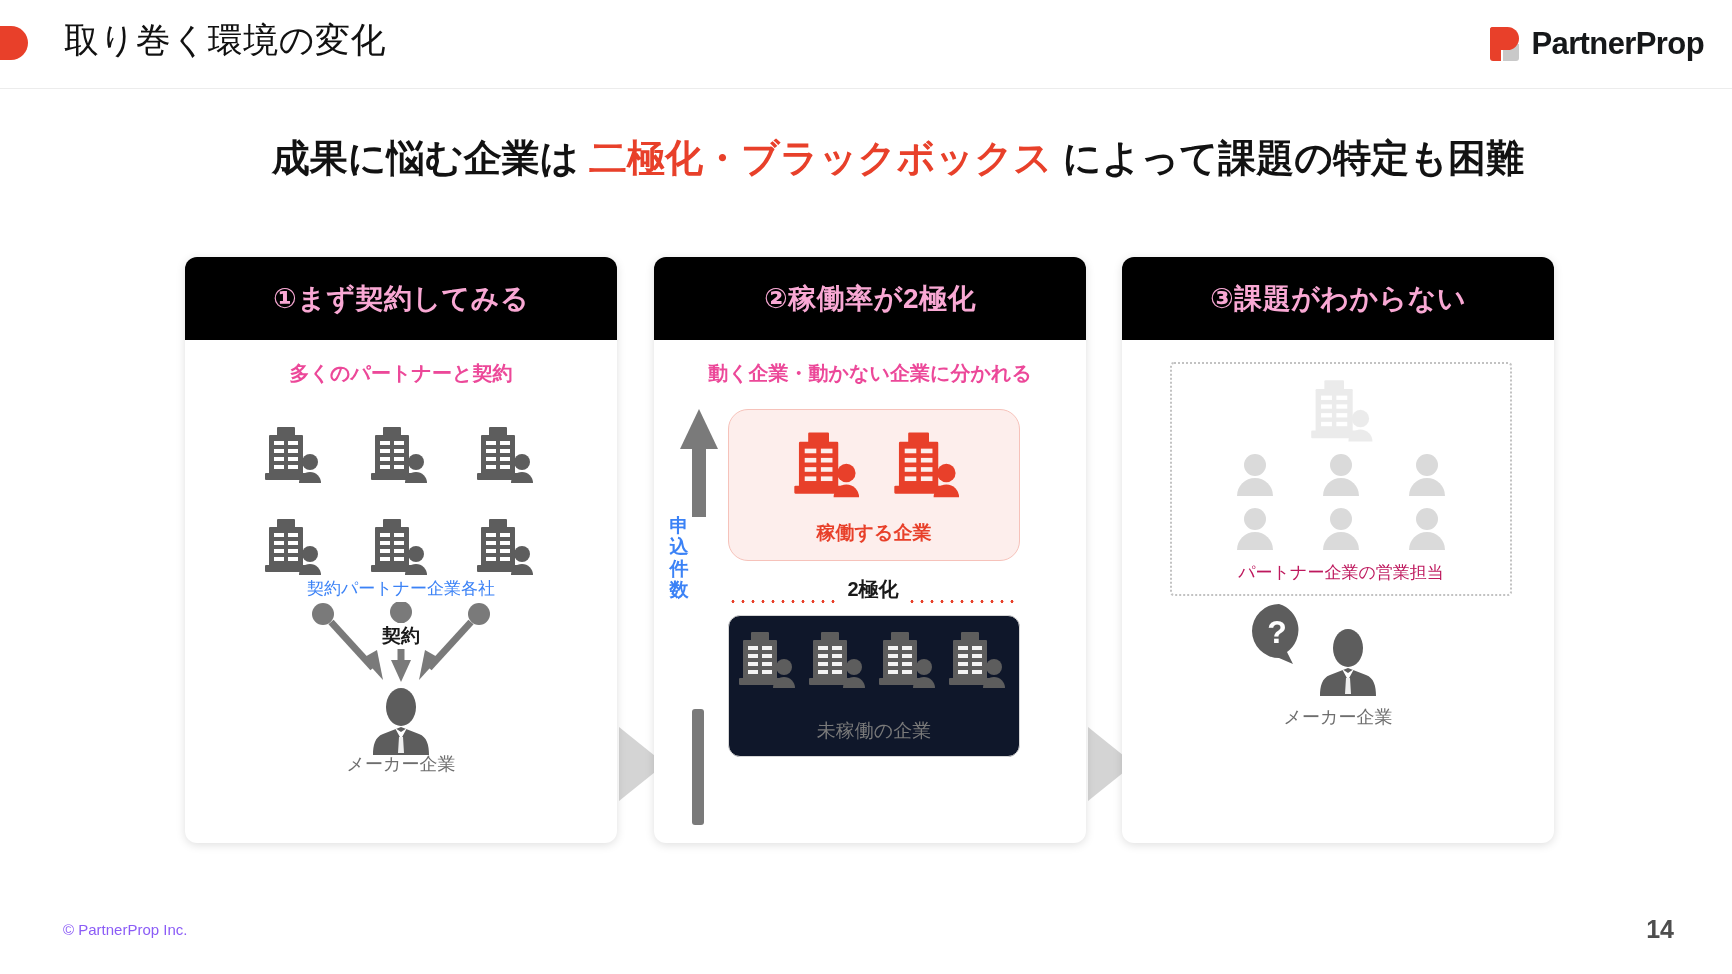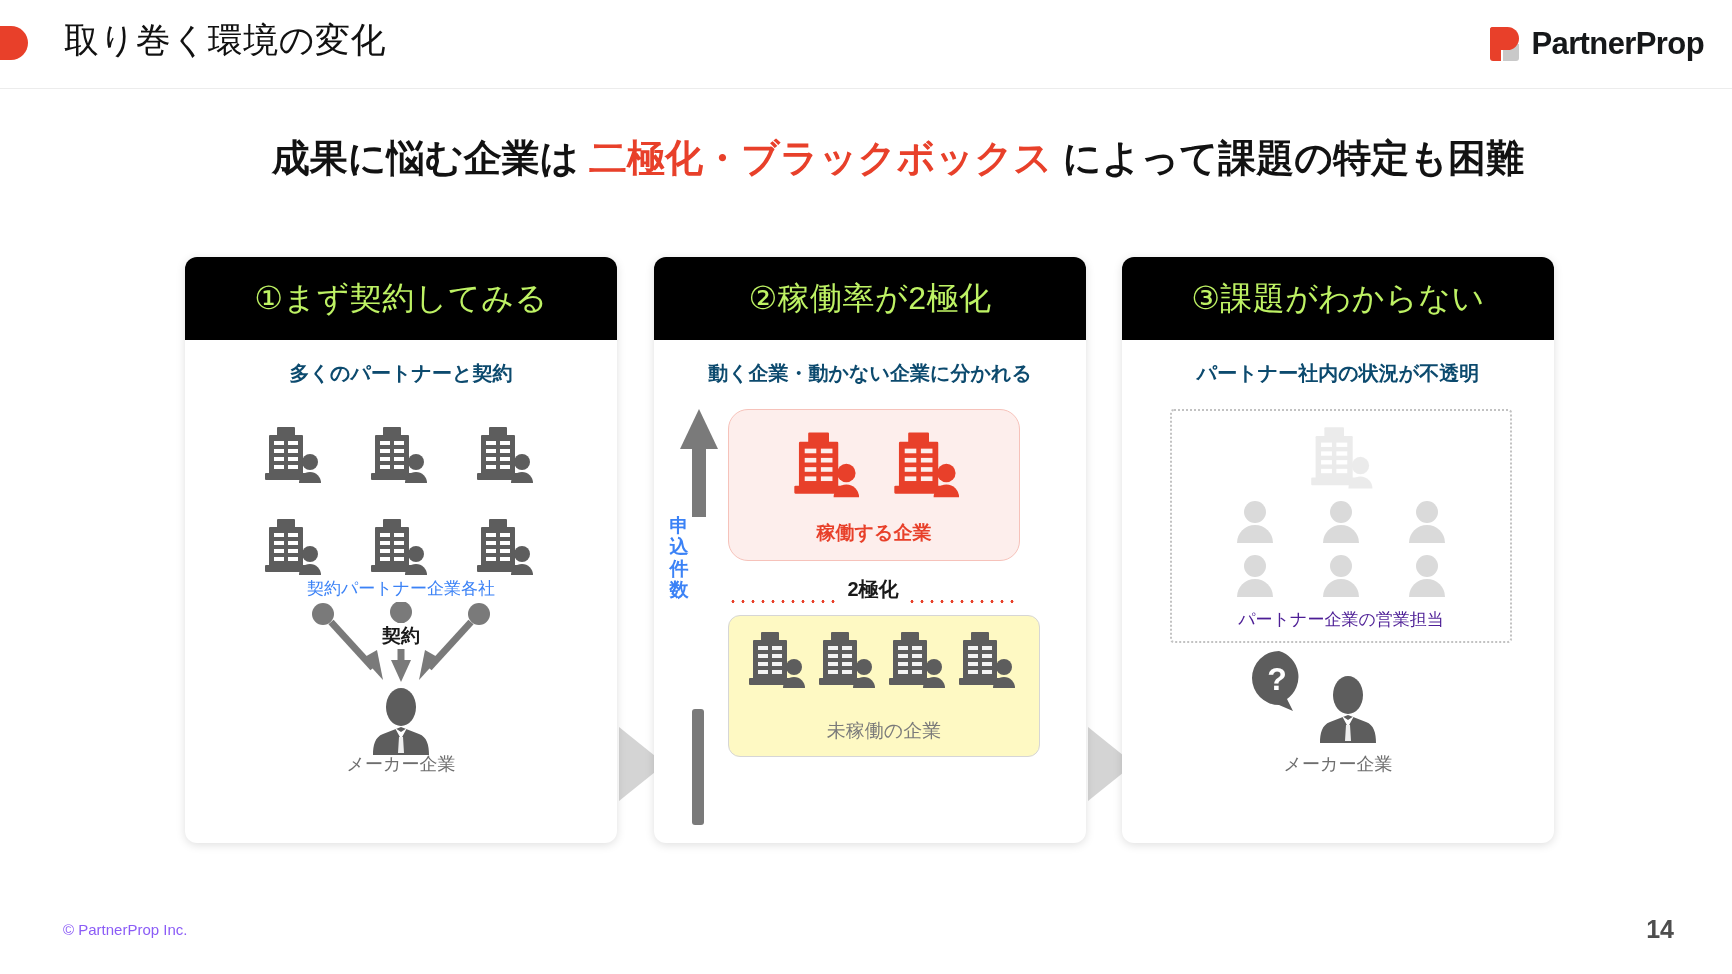--- a/index.html
+++ b/index.html
@@ -114,32 +114,32 @@
     box-shadow: 0 2px 10px rgba(0,0,0,0.13);
     overflow: hidden;
   }
   .card.c1 { left: 185px; }
   .card.c2 { left: 654px; }
   .card.c3 { left: 1122px; }
 
   .card-head {
     height: 83px;
     background: #000000;
-    color: #bef264;
+    color: #f9a8d4;
     display: flex;
     align-items: center;
     justify-content: center;
-    font-size: 32px;
-    font-weight: normal;
+    font-size: 28px;
+    font-weight: bold;
     letter-spacing: 0.5px;
   }
   .card-sub {
     margin-top: 20px;
     text-align: center;
-    color: #0c4a6e;
+    color: #ec4899;
     font-size: 20px;
     font-weight: bold;
     font-family: Liberation Serif, serif;
   }
   .card-body {
     position: relative;
     height: 470px;
   }
 
   
@@ -267,24 +267,23 @@
     font-weight: bold;
     color: #1a1a1a;
     white-space: nowrap;
   }
   .box-idle {
     position: absolute;
     left: 74px;
     top: 228px;
     width: 290px;
     height: 140px;
-    background: #fef9c3;
+    background: #0f172a;
     border: 1.4px solid #d6d6d6;
     border-radius: 12px;
-    padding-left: 20px;
   }
   .box-idle .icons {
     position: absolute;
     left: 0; right: 0;
     top: 14px;
     display: flex;
     justify-content: center;
     gap: 6px;
   }
   .box-idle .blabel {
@@ -323,21 +322,21 @@
     flex-wrap: wrap;
     justify-content: center;
     gap: 6px 44px;
   }
   .dashbox .blabel {
     position: absolute;
     left: 0; right: 0;
     bottom: 10px;
     text-align: center;
     font-size: 17px;
-    color: #4c1d95;
+    color: #be185d;
   }
   .c3-bubble {
     position: absolute;
     left: 126px;
     top: 262px;
     width: 62px;
     height: 62px;
   }
   .c3-person {
     position: absolute;
@@ -715,21 +714,20 @@
             </svg>
           </span>
         </div>
         <div class="blabel">未稼働の企業</div>
       </div>
     </div>
   </div>
 
   <div class="card c3">
     <div class="card-head">③課題がわからない</div>
-    <div class="card-sub">パートナー社内の状況が不透明</div>
     <div class="card-body">
 
       <div class="dashbox">
         <span class="bldg bldg-faded">
           <svg width="70" height="68" viewBox="0 0 64 62">
             <g fill="#d4d4d4">
               <rect x="6" y="10" width="34" height="44" rx="1"></rect>
               <rect x="14" y="2" width="18" height="9" rx="1"></rect>
               <rect x="2" y="48" width="42" height="7" rx="1"></rect>
               <rect x="11" y="16" width="10" height="4" fill="#ffffff"></rect>

